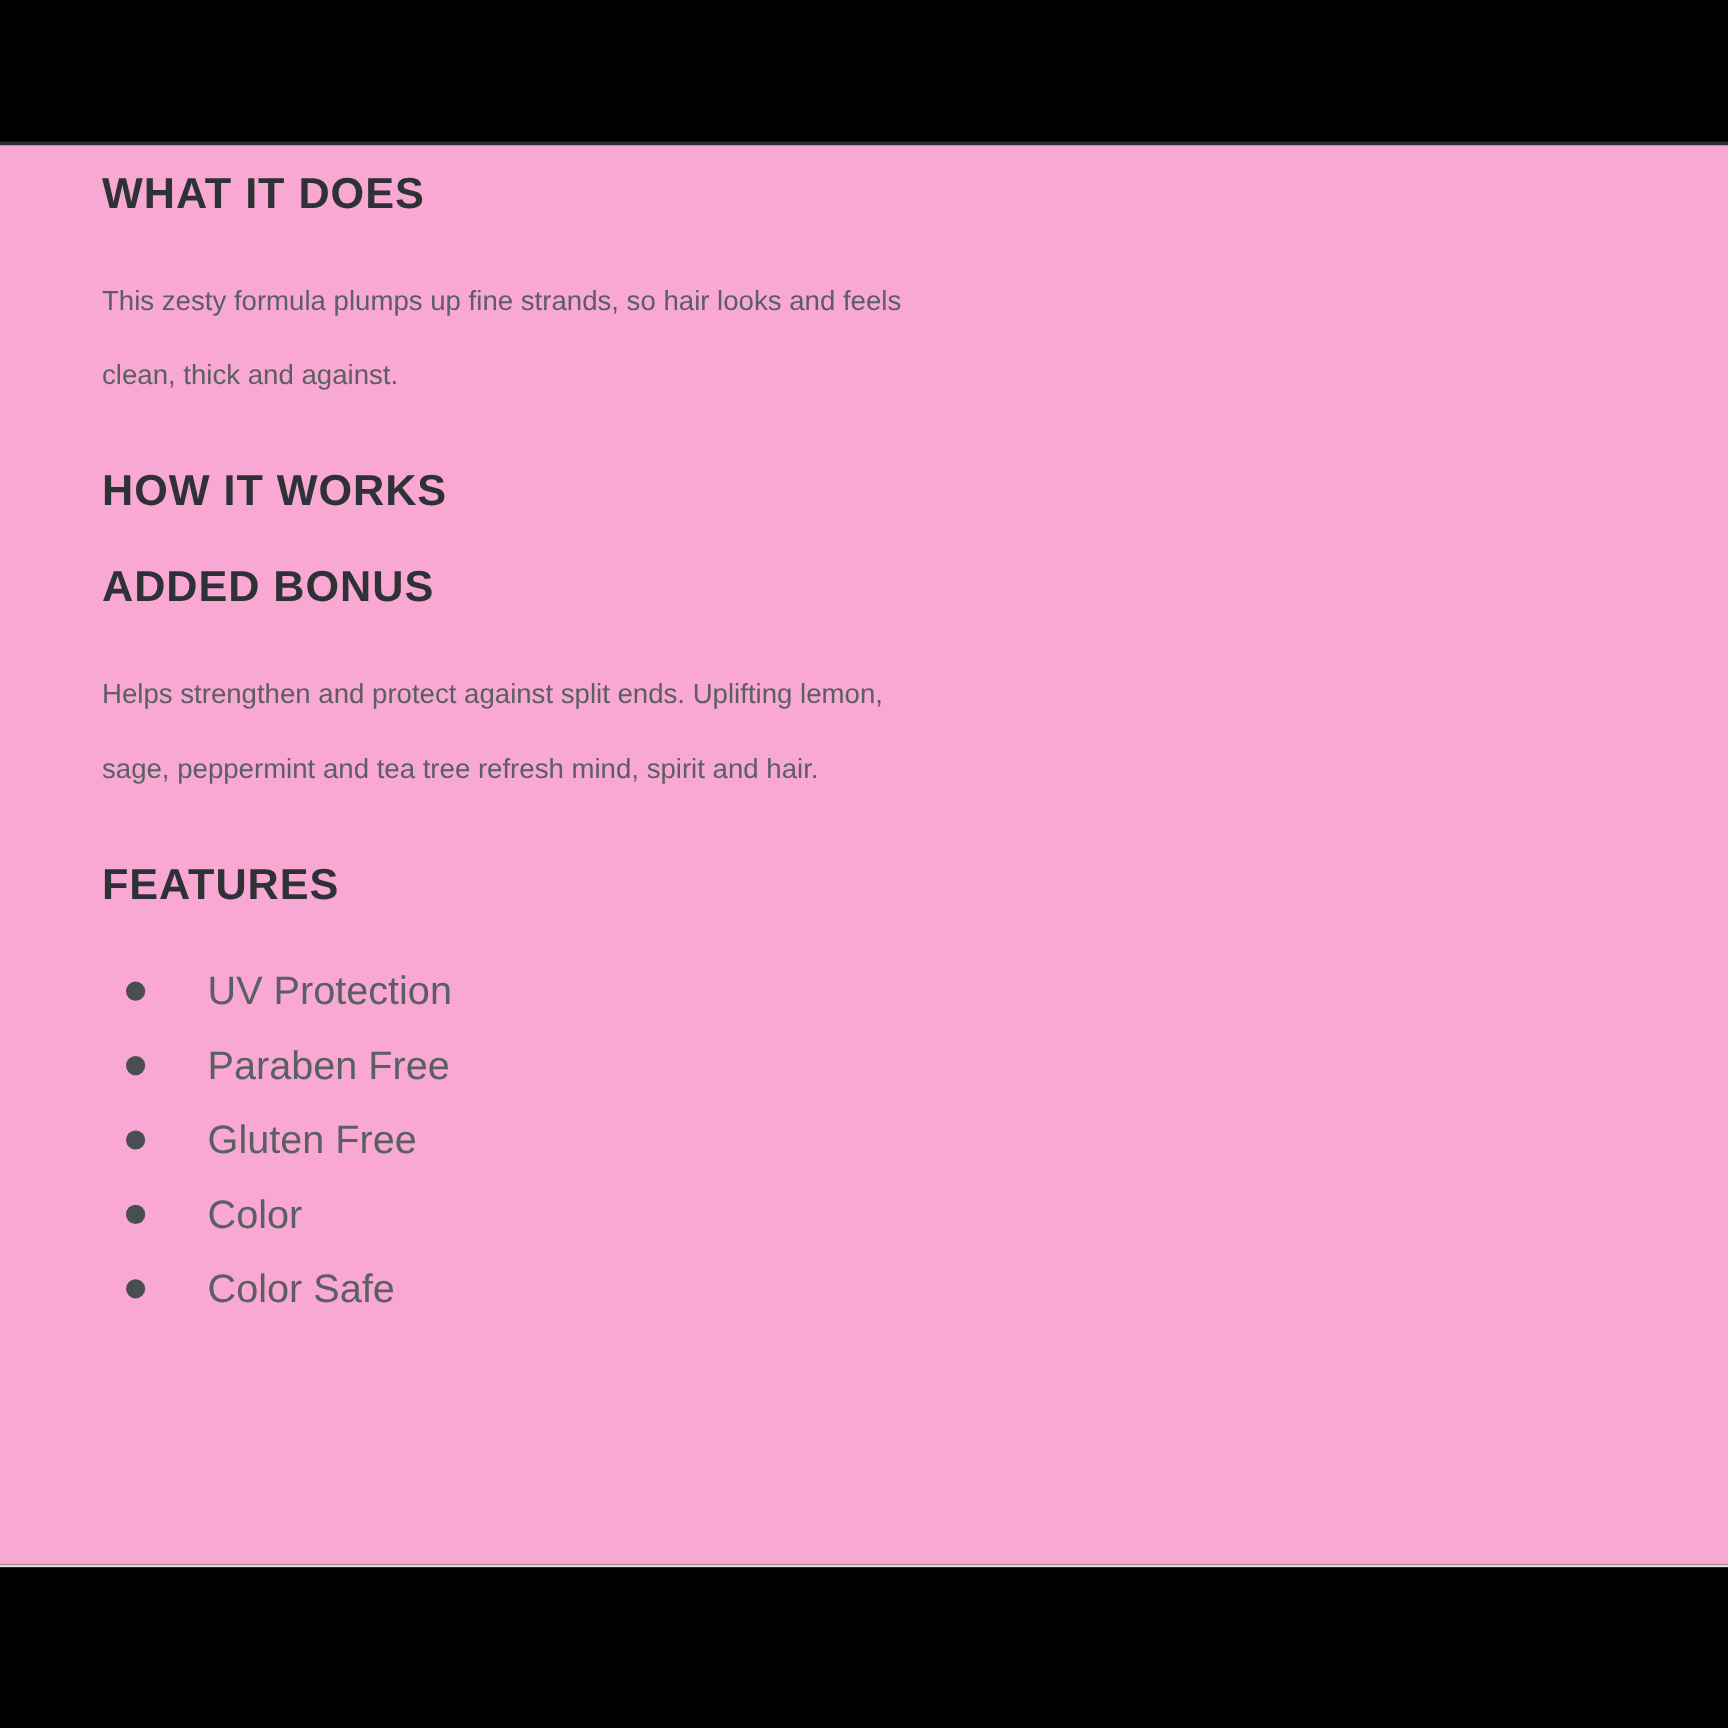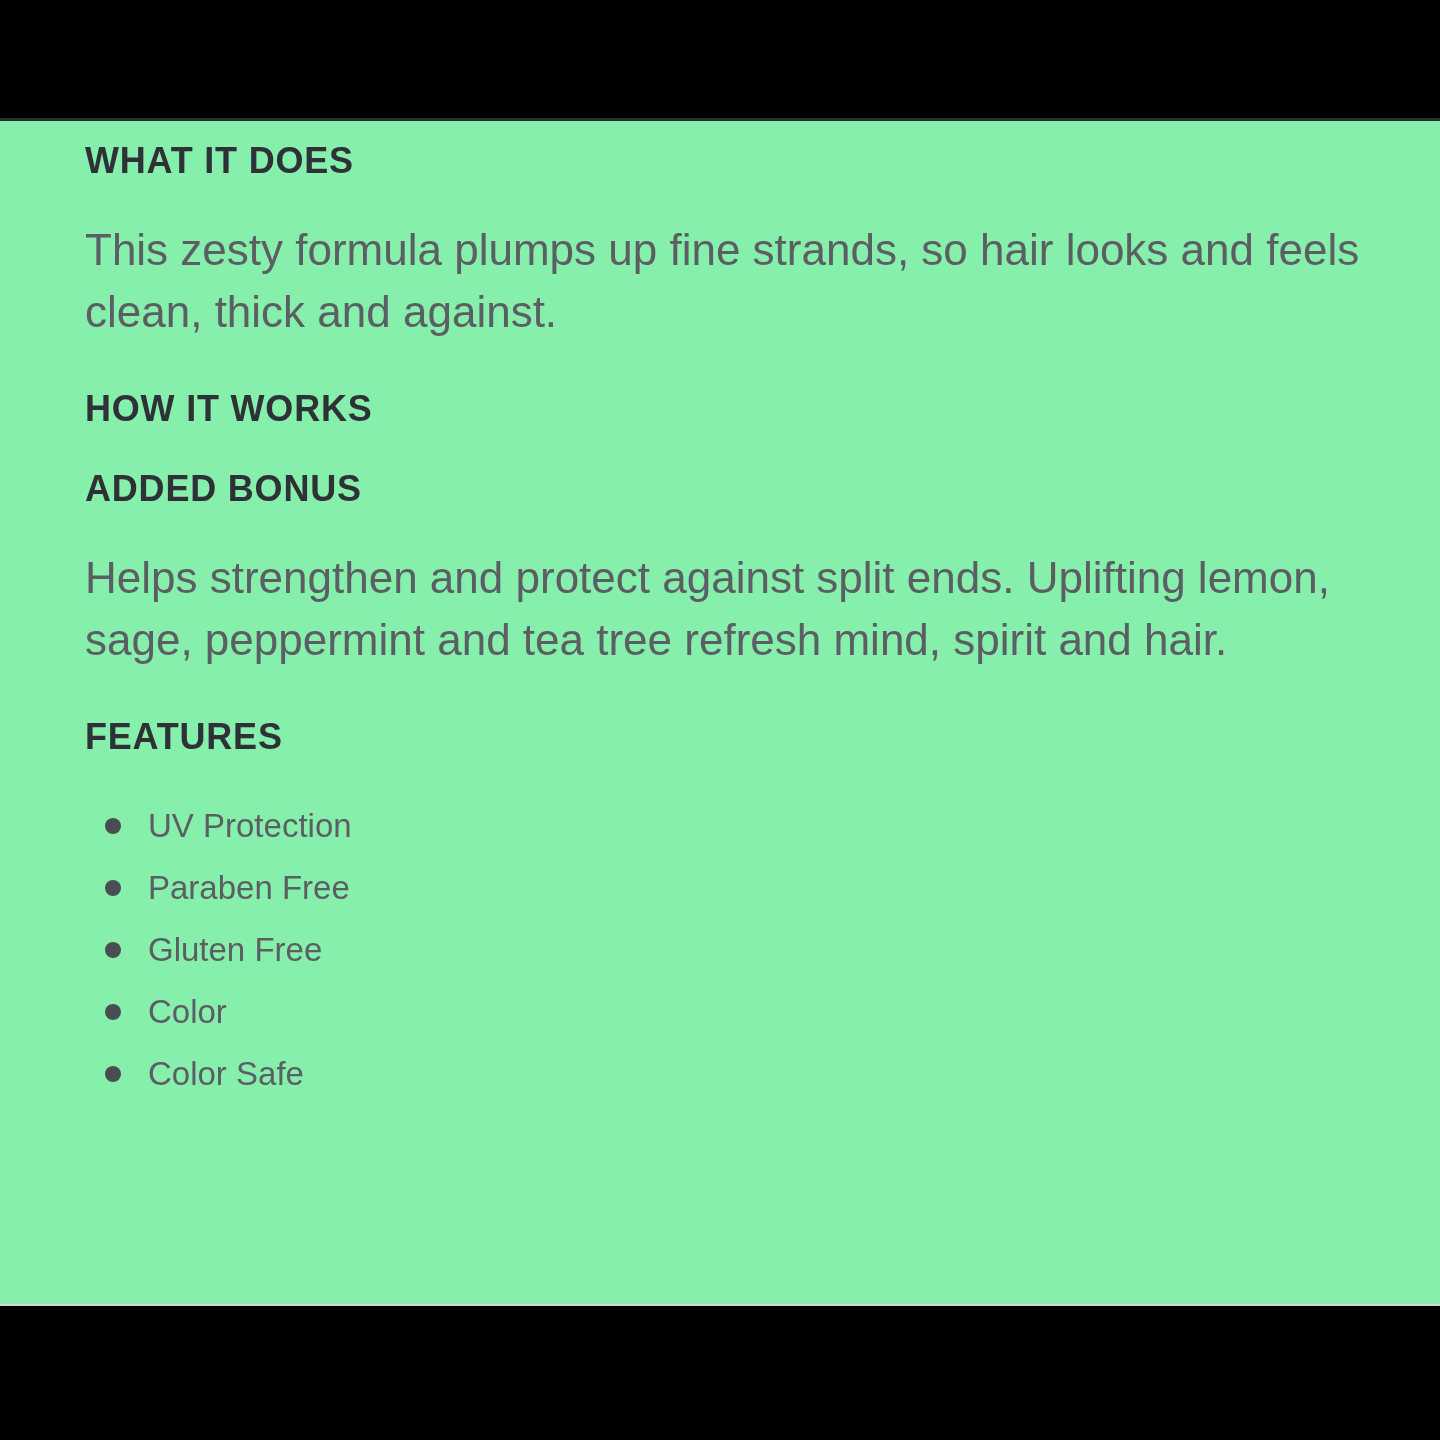--- a/index.html
+++ b/index.html
@@ -22,54 +22,55 @@
   .letterbox-bottom {
     position: absolute;
     left: 0;
     bottom: 0;
     width: 100%;
     height: 134px;
     background: #000000;
     border-top: 2px solid #d9d9d9;
   }
   .content {
-    background: #86efac;
+    background: #f9a8d4;
     height: 1183px;
     box-sizing: border-box;
     padding: 18px 105px 0 85px;
   }
   .section-heading {
     font-size: 36px;
     font-weight: 700;
     line-height: 44px;
     letter-spacing: 0.8px;
     color: #2e3136;
     margin: 0 0 36px 0;
   }
   .section-body {
-    font-size: 44px;
+    font-size: 23px;
     font-weight: 400;
     line-height: 62px;
     color: #5b5e63;
     margin: 0 0 44px 0;
   }
   .body-line {
     white-space: nowrap;
   }
   .feature-list {
     margin: 0;
     padding: 0 0 0 20px;
     list-style: none;
   }
   .feature-item {
     display: flex;
     align-items: center;
     line-height: 62px;
     font-size: 33px;
     color: #5b5e63;
+    gap: 25px;
   }
   .bullet-dot {
     width: 16px;
     height: 16px;
     border-radius: 50%;
     background: #4a4d52;
     flex: 0 0 auto;
     margin-right: 27px;
   }
 </style>

